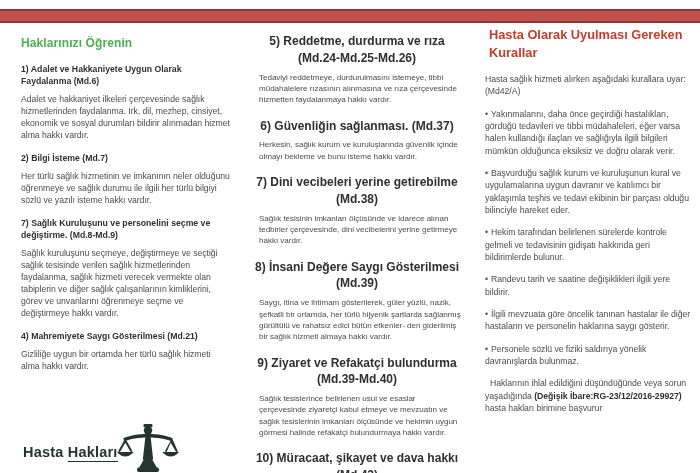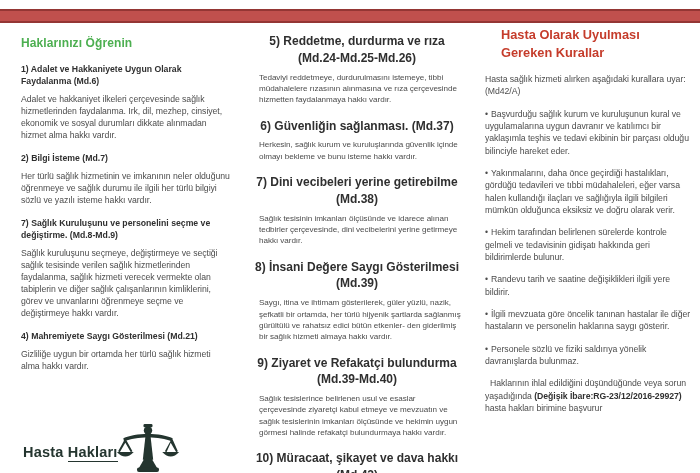--- a/index.html
+++ b/index.html
@@ -26,21 +26,21 @@
   .col-left p{
     font-size:8.7px;color:#4c4c4c;margin:0 0 11px 0;line-height:1.38;letter-spacing:-.05px;
   }
   .col-mid h3{
     font-size:12px;font-weight:bold;color:#2f2f2f;margin:0 0 5px 4px;line-height:1.4;text-align:center;
   }
   .col-mid p{
     font-size:8.1px;color:#4c4c4c;margin:0 0 12px 12px;line-height:1.4;letter-spacing:-.05px;
   }
   .red-heading{
-    font-size:12.8px;font-weight:bold;color:#C53C2B;margin:0 0 11px 16px;line-height:1.4;
+    font-size:12.8px;font-weight:bold;color:#C53C2B;margin:0 0 11px 4px;line-height:1.4;
   }
   .col-right p{
     font-size:8.7px;color:#4c4c4c;margin:0 0 10px 0;line-height:1.42;letter-spacing:-.05px;
   }
   .col-right p .bullet-char{margin-right:3px;}
   .closing{text-indent:5px;}
   .closing .bold{font-weight:bold;color:#303030;}
 
   .brand{
     position:absolute;left:23px;top:423px;width:170px;height:50px;
@@ -55,21 +55,21 @@
 </head>
 <body>
 
 <div class="top-bar"></div>
 
 <div class="col col-left">
   <h2 class="green-heading">Haklarınızı Öğrenin</h2>
 
   <div class="sec">
     <h3>1) Adalet ve Hakkaniyete Uygun Olarak Faydalanma (Md.6)</h3>
-    <p>Adalet ve hakkaniyet ilkeleri çerçevesinde sağlık hizmetlerinden faydalanma. Irk, dil, mezhep, cinsiyet, ekonomik ve sosyal durumları dikkate alınmadan hizmet alma hakkı vardır.</p>
+    <p>Adalet ve hakkaniyet ilkeleri çerçevesinde sağlık hizmetlerinden faydalanma. Irk, dil, mezhep, cinsiyet, ekonomik ve sosyal durumları bildirir alınmadan hizmet alma hakkı vardır.</p>
   </div>
   <div class="sec">
     <h3>2) Bilgi İsteme (Md.7)</h3>
     <p>Her türlü sağlık hizmetinin ve imkanının neler olduğunu öğrenmeye ve sağlık durumu ile ilgili her türlü bilgiyi sözlü ve yazılı isteme hakkı vardır.</p>
   </div>
   <div class="sec">
     <h3>7) Sağlık Kuruluşunu ve personelini seçme ve değiştirme. (Md.8-Md.9)</h3>
     <p>Sağlık kuruluşunu seçmeye, değiştirmeye ve seçtiği sağlık tesisinde verilen sağlık hizmetlerinden faydalanma,  sağlık hizmeti verecek vermekte olan tabiplerin ve diğer sağlık çalışanlarının kimliklerini, görev ve unvanlarını öğrenmeye seçme ve değiştirmeye hakkı vardır.</p>
   </div>
   <div class="sec">
@@ -102,22 +102,22 @@
   <div class="sec">
     <h3>10) Müracaat, şikayet ve dava hakkı (Md.42)</h3>
     <p>Haklarının ihlalinde, mevzuat çerçevesinde her türlü başvuru, şikayet ve dava hakkını kullanmaya hakkı vardır.</p>
   </div>
 </div>
 
 <div class="col col-right">
   <h1 class="red-heading">Hasta Olarak Uyulması Gereken Kurallar</h1>
   <p>Hasta sağlık hizmeti alırken aşağıdaki kurallara uyar: (Md42/A)</p>
 
+  <p><span class="bullet-char">•</span><span>Yakınmalarını, daha önce geçirdiği hastalıkları, gördüğü tedavileri ve tıbbi müdahaleleri, eğer varsa halen kullandığı ilaçları ve sağlığıyla ilgili bilgileri mümkün olduğunca eksiksiz ve doğru olarak verir.</span></p>
   <p><span class="bullet-char">•</span><span>Başvurduğu sağlık kurum ve kuruluşunun kural ve uygulamalarına uygun davranır ve katılımcı bir yaklaşımla teşhis ve tedavi ekibinin bir parçası olduğu bilinciyle hareket eder.</span></p>
-  <p><span class="bullet-char">•</span><span>Yakınmalarını, daha önce geçirdiği hastalıkları, gördüğü tedavileri ve tıbbi müdahaleleri, eğer varsa halen kullandığı ilaçları ve sağlığıyla ilgili bilgileri mümkün olduğunca eksiksiz ve doğru olarak verir.</span></p>
   <p><span class="bullet-char">•</span><span>Hekim tarafından belirlenen sürelerde kontrole gelmeli ve tedavisinin gidişatı hakkında geri bildirimlerde bulunur.</span></p>
   <p><span class="bullet-char">•</span><span>Randevu tarih ve saatine değişiklikleri ilgili yere bildirir.</span></p>
   <p><span class="bullet-char">•</span><span>İlgili mevzuata göre öncelik tanınan hastalar ile diğer hastaların ve personelin haklarına saygı gösterir.</span></p>
   <p><span class="bullet-char">•</span><span>Personele sözlü ve fiziki saldırıya yönelik davranışlarda bulunmaz.</span></p>
 
   <p class="closing"><span>Haklarının ihlal edildiğini düşündüğünde veya sorun yaşadığında </span><span class="bold">(Değişik İbare:RG-23/12/2016-29927)</span><span> hasta hakları birimine başvurur</span></p>
 </div>
 
 <div class="brand">
   <div class="brand-text"><span>Hasta </span><span class="underlined">Hakları</span></div>

